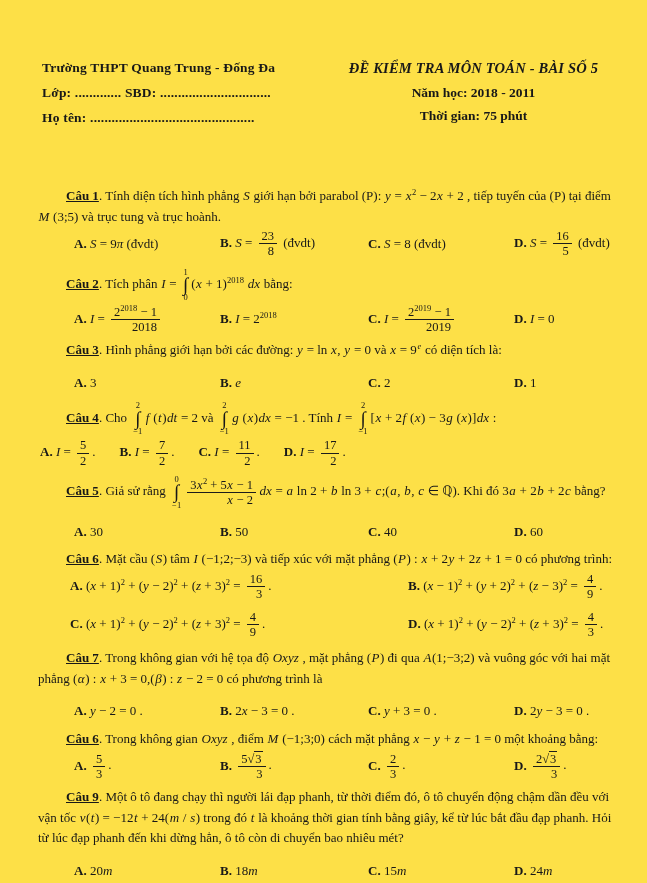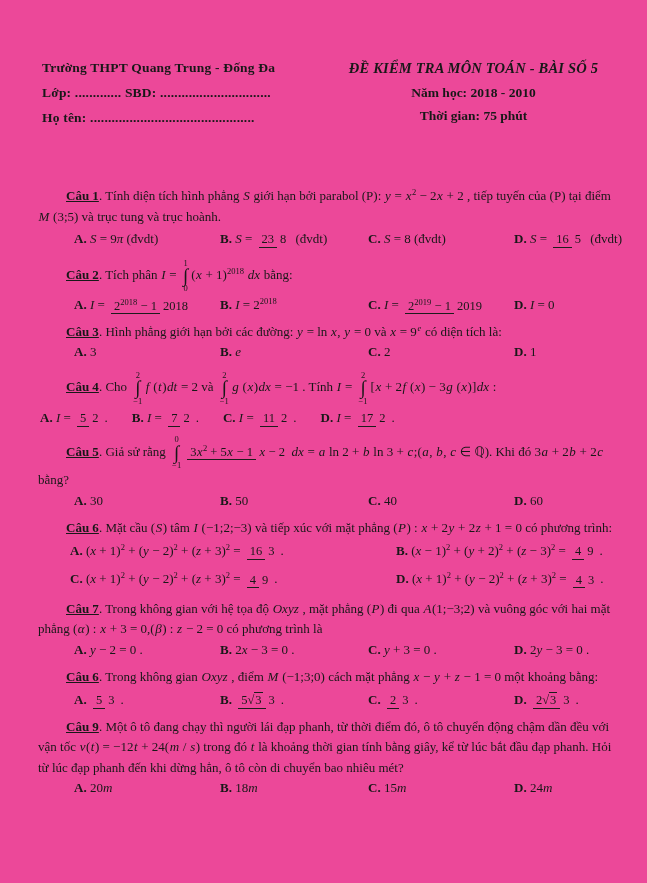--- a/index.html
+++ b/index.html
@@ -4,21 +4,21 @@
 <style>
   html,body { margin:0; padding:0; }
   body {
     width:647px; height:883px;
     background:#e9e9e7;
     font-family:"Liberation Serif", serif;
     color:#181818;
   }
   .page {
     position:relative; width:647px; height:883px;
-    background:#ec4899; overflow:hidden;
+    background:#fde047; overflow:hidden;
   }
 
   
   .hdr-left {
     position:absolute; top:60px; left:42px; width:300px;
     font-weight:700; font-size:13.5px;
   }
   .hdr-left > div { margin-bottom:9px; letter-spacing:.2px; }
   .hdr-right {
     position:absolute; top:60px; left:330px; right:30px;
@@ -33,72 +33,72 @@
 
   
   .qwrap {
     position:absolute; top:186px; left:38px; right:26px;
     font-size:13px; line-height:1.58;
   }
   .question { margin-bottom:7px; }
   .q-label { font-weight:700; text-decoration:underline;margin-left:28px; }
   .q-body i { padding:0 .5px; }
 
-  .opts { margin-top:2px; }
+  .opts { margin-top:2px;gap:12px; }
   .opts.g4 {
     display:grid; grid-template-columns:142px 144px 142px 1fr;
     padding-left:36px; align-items:center; column-gap:4px;
   }
   .opts.inline { display:flex; gap:24px; align-items:center; padding-left:2px; flex-wrap:wrap; }
   .opts.g2 {
     display:grid; grid-template-columns:326px 1fr;
     padding-left:32px; row-gap:8px; align-items:center;
   }
   .opt { white-space:nowrap; }
   .opt-key { font-weight:700; }
 
   
   sup { font-size:8.5px; vertical-align:super; line-height:0; }
   .fr {
-    display:inline-flex; flex-direction:row; vertical-align:middle;
-    text-align:left; margin:0 3px; line-height:1.15; font-size:12.5px;
+    display:inline-flex; flex-direction:column; vertical-align:middle;
+    text-align:right; margin:0 3px; line-height:1.15; font-size:12.5px;
   }
   .fr > span:first-child { border-bottom:1.2px solid #1c1c1c; padding:0 3px; }
   .fr > span:last-child  { padding:0 3px; }
   .itg {
     display:inline-flex; flex-direction:column; align-items:center;
     vertical-align:middle; margin:0 3px; line-height:1;
   }
   .itg .u, .itg .l { font-size:8.5px; line-height:1.1; }
   .itg .s { font-size:19px; line-height:.85; font-style:italic; }
   .sq { white-space:nowrap; }
   .sq .v { border-top:1.2px solid #1c1c1c; padding:0 1px; }
 
   
   .q1 { margin-bottom:9px; }
   .q2 { margin-bottom:6px; }
   .q3 { margin-bottom:8px; }
-  .q3 .opts, .q5 .opts, .q7 .opts, .q9 .opts { margin-top:0; }
+  .q3 .opts, .q5 .opts, .q7 .opts, .q9 .opts { margin-top:12px; }
   .q6 { margin-bottom:9px; }
   .q8 { margin-bottom:6px; }
 </style>
 </head>
 <body>
 
 <div class="page">
 
   <div class="hdr-left">
     <div>Trường THPT Quang Trung - Đống Đa</div>
     <div>Lớp: ............. SBD: ...............................</div>
     <div>Họ tên: ..............................................</div>
   </div>
 
   <div class="hdr-right">
     <div class="exam-title">ĐỀ KIỂM TRA MÔN TOÁN - BÀI SỐ 5</div>
-    <div class="exam-year">Năm học: 2018 - 2010</div>
+    <div class="exam-year">Năm học: 2018 - 2011</div>
     <div class="exam-time">Thời gian: 75 phút</div>
   </div>
 
   <div class="qwrap" id="questions">
     <div class="question q1">
       <div class="q-text">
         <span class="q-label">Câu 1</span><span class="q-body">. Tính diện tích hình phẳng <i>S</i> giới hạn bởi parabol (P): <i>y</i> = <i>x</i><sup>2</sup> − 2<i>x</i> + 2 , tiếp tuyến của (P) tại điểm <i>M</i> (3;5) và trục tung và trục hoành.</span>
       </div>
       <div class="opts g4">
           <span class="opt"><b class="opt-key">A.</b><span class="opt-val"> <i>S</i> = 9<i>π</i> (đvdt)</span></span>

